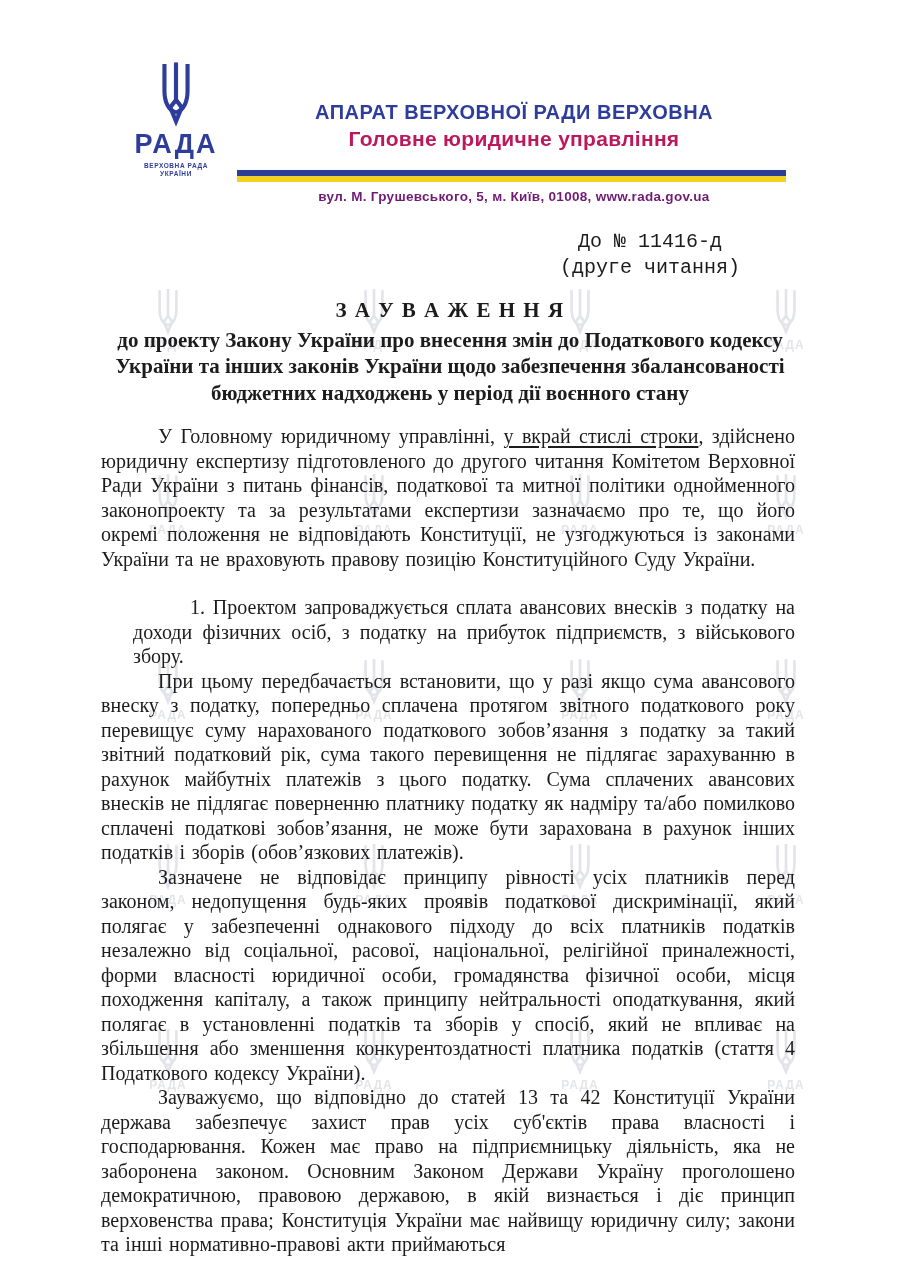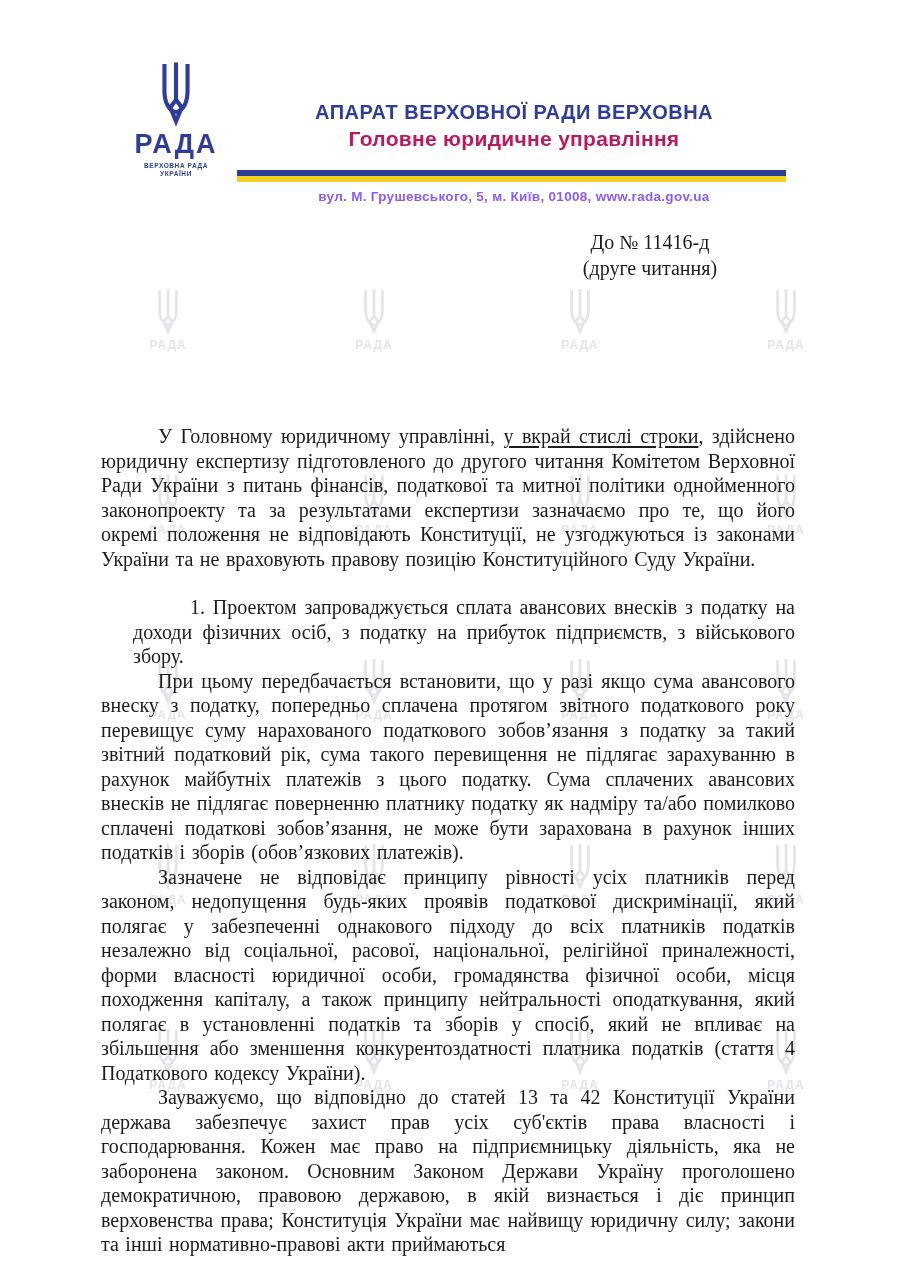--- a/index.html
+++ b/index.html
@@ -56,27 +56,27 @@
     color:#be185d;line-height:22px;
   }
   .flag{position:absolute;left:237px;top:170px;width:549px;z-index:2;}
   .flag-blue{height:6px;background:#2c3e99;}
   .flag-yellow{height:6px;background:#f2d21f;}
   .addr{
     position:absolute;left:240px;top:188px;width:548px;z-index:2;
     text-align:center;
     font-family:"Liberation Sans","DejaVu Sans",sans-serif;
     font-weight:600;font-size:13.5px;letter-spacing:.3px;
-    color:#8b5cf6;line-height:17px;
+    color:#701a75;line-height:17px;
   }
 
   
   .ref{
     position:absolute;left:500px;top:229px;width:300px;z-index:2;
-    text-align:center;font-size:20px;line-height:26px;
+    text-align:center;font-size:20px;line-height:26px;font-family:Liberation Mono, monospace;
   }
 
   
   .title{
     position:absolute;left:103px;top:297px;width:694px;z-index:2;
     text-align:center;font-weight:bold;font-size:21px;line-height:26.5px;
   }
   .title-heading{letter-spacing:1.5px;margin-bottom:3px;}
 
   
@@ -342,20 +342,26 @@
     <div class="flag-yellow"></div>
   </div>
 
   <div class="addr">вул. М. Грушевського, 5, м. Київ, 01008, www.rada.gov.ua</div>
 
   <div class="ref">
     <div>До № 11416-д</div>
     <div>(друге читання)</div>
   </div>
 
+  <div class="title">
+    <div class="title-heading">З А У В А Ж Е Н Н Я</div>
+    <div>до проекту Закону України про внесення змін до Податкового кодексу</div>
+    <div>України та інших законів України щодо забезпечення збалансованості</div>
+    <div>бюджетних надходжень у період дії воєнного стану</div>
+  </div>
 
   <div class="body">
     <p><span>У Головному юридичному управлінні, </span><span class="ul">у вкрай стислі строки</span><span>, здійснено юридичну експертизу підготовленого до другого читання Комітетом Верховної Ради України з питань фінансів, податкової та митної політики однойменного законопроекту та за результатами експертизи зазначаємо про те, що його окремі положення не відповідають Конституції, не узгоджуються із законами України та не враховують правову позицію Конституційного Суду України.</span></p>
     <p class="gap-before">1. Проектом запроваджується сплата авансових внесків з податку на доходи фізичних осіб, з податку на прибуток підприємств, з військового збору.</p>
     <p>При цьому передбачається встановити, що у разі якщо сума авансового внеску з податку, попередньо сплачена протягом звітного податкового року перевищує суму нарахованого податкового зобов’язання з податку за такий звітний податковий рік, сума такого перевищення не підлягає зарахуванню в рахунок майбутніх платежів з цього податку. Сума сплачених авансових внесків не підлягає поверненню платнику податку як надміру та/або помилково сплачені податкові зобов’язання, не може бути зарахована в рахунок інших податків і зборів (обов’язкових платежів).</p>
     <p>Зазначене не відповідає принципу рівності усіх платників перед законом, недопущення будь-яких проявів податкової дискримінації, який полягає у забезпеченні однакового підходу до всіх платників податків незалежно від соціальної, расової, національної, релігійної приналежності, форми власності юридичної особи, громадянства фізичної особи, місця походження капіталу, а також принципу нейтральності оподаткування, який полягає в установленні податків та зборів у спосіб, який не впливає на збільшення або зменшення конкурентоздатності платника податків (стаття 4 Податкового кодексу України).</p>
     <p>Зауважуємо, що відповідно до статей 13 та 42 Конституції України держава забезпечує захист прав усіх суб'єктів права власності і господарювання. Кожен має право на підприємницьку діяльність, яка не заборонена законом. Основним Законом Держави Україну проголошено демократичною, правовою державою, в якій визнається і діє принцип верховенства права; Конституція України має найвищу юридичну силу; закони та інші нормативно-правові акти приймаються</p>
   </div>
 
 </div>

